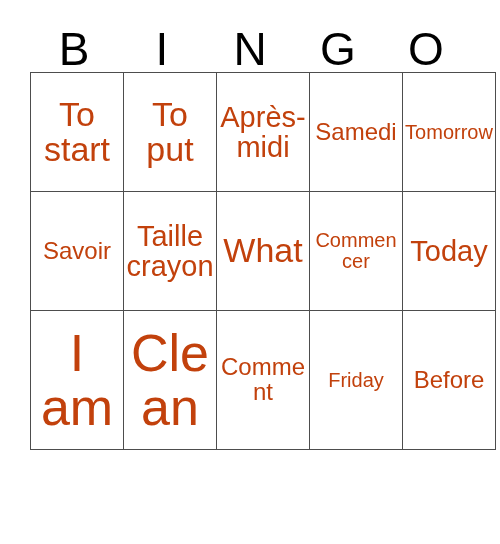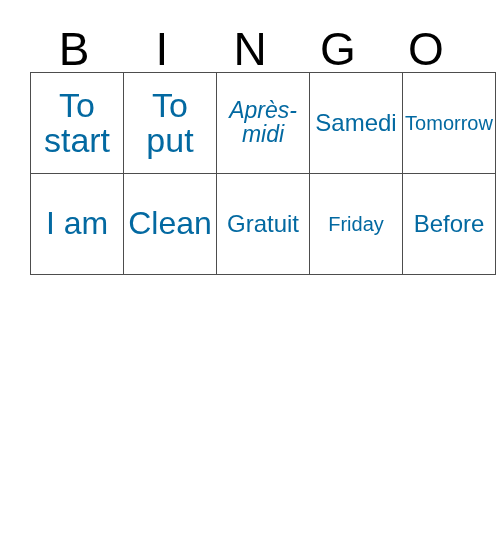--- a/index.html
+++ b/index.html
@@ -41,32 +41,32 @@
   #bingo-grid {
     width: 440px;
     border-collapse: collapse;
     table-layout: fixed;
     border: 1px solid #4d4d4d;
   }
   #bingo-grid td {
     width: 88px;
     height: 88px;
     border: 1px solid #4d4d4d;
-    padding: 6px 2px;
+    padding: 15px 2px;
     text-align: center;
     vertical-align: middle;
     overflow: hidden;
-    color: #0369a1;
+    color: #c2410c;
     line-height: 1.04;
     word-break: break-word;
   }
   
-  .fs-xl   { font-size: 32px; }
+  .fs-xl   { font-size: 52px; }
   .fs-lg   { font-size: 34px; }
-  .fs-md   { font-size: 23px; font-style: italic; }
+  .fs-md   { font-size: 29px; }
   .fs-sm   { font-size: 24px; margin-top: 8px; }
   .fs-xs   { font-size: 20px; }
 </style>
 </head>
 <body>
 
 <div id="bingo-card">
 
   <div id="bingo-header">
     <div class="header-letter">B</div>
@@ -79,22 +79,29 @@
   <table id="bingo-grid">
     <tbody>
       <tr>
         <td class="fs-lg">To start</td>
         <td class="fs-lg">To put</td>
         <td class="fs-md">Après-midi</td>
         <td class="fs-sm">Samedi</td>
         <td class="fs-xs">Tomorrow</td>
       </tr>
       <tr>
+        <td class="fs-sm">Savoir</td>
+        <td class="fs-md">Taille crayon</td>
+        <td class="fs-lg">What</td>
+        <td class="fs-xs">Commencer</td>
+        <td class="fs-md">Today</td>
+      </tr>
+      <tr>
         <td class="fs-xl">I am</td>
         <td class="fs-xl">Clean</td>
-        <td class="fs-sm">Gratuit</td>
+        <td class="fs-sm">Comment</td>
         <td class="fs-xs">Friday</td>
         <td class="fs-sm">Before</td>
       </tr>
     </tbody>
   </table>
 
 </div>
 
 </body></html>

